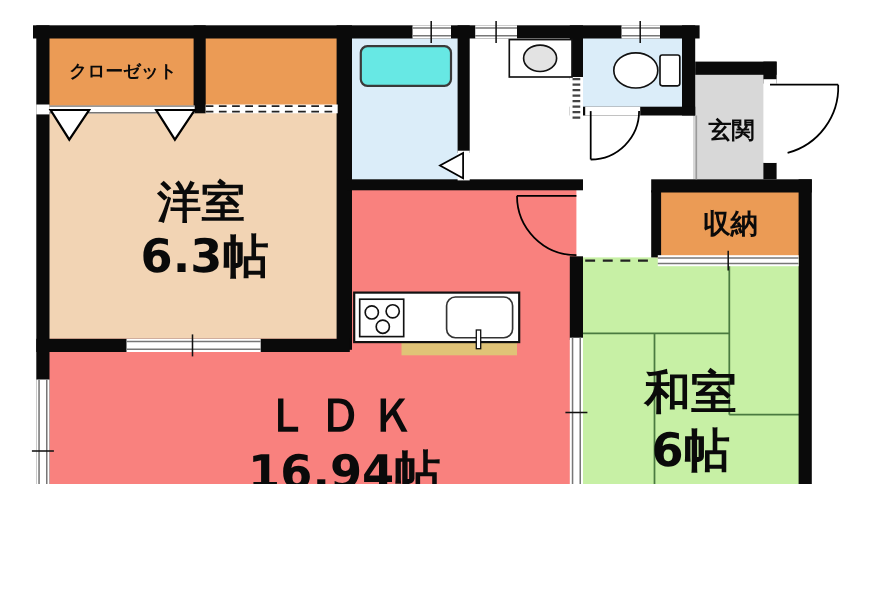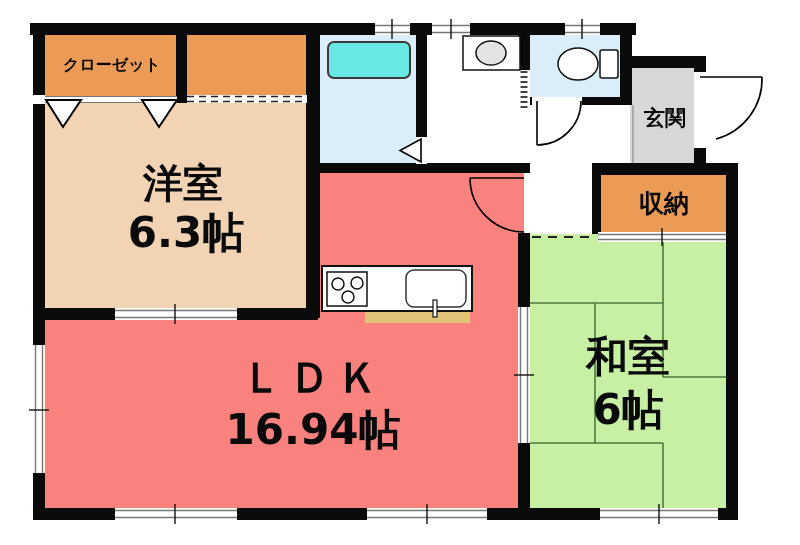--- a/index.html
+++ b/index.html
@@ -1,16 +1,16 @@
 <!DOCTYPE html>
 <html><head>
 <meta charset="utf-8">
 <style>
   html,body{margin:0;padding:0;background:#ffffff;}
-  #stage{position:relative;width:800px;height:545px;background:#ffffff;overflow:hidden;}
+  #stage{position:relative;width:800px;height:440px;background:#ffffff;overflow:hidden;}
   svg{position:absolute;left:0;top:0;}
   text{font-family:"DejaVu Sans","Liberation Sans",sans-serif;font-weight:900;fill:#0a0a0a;}
 </style>
 </head>
 <body>
 
 <div id="stage">
 <svg width="800" height="545" viewBox="0 0 800 545">
 
   <g>

